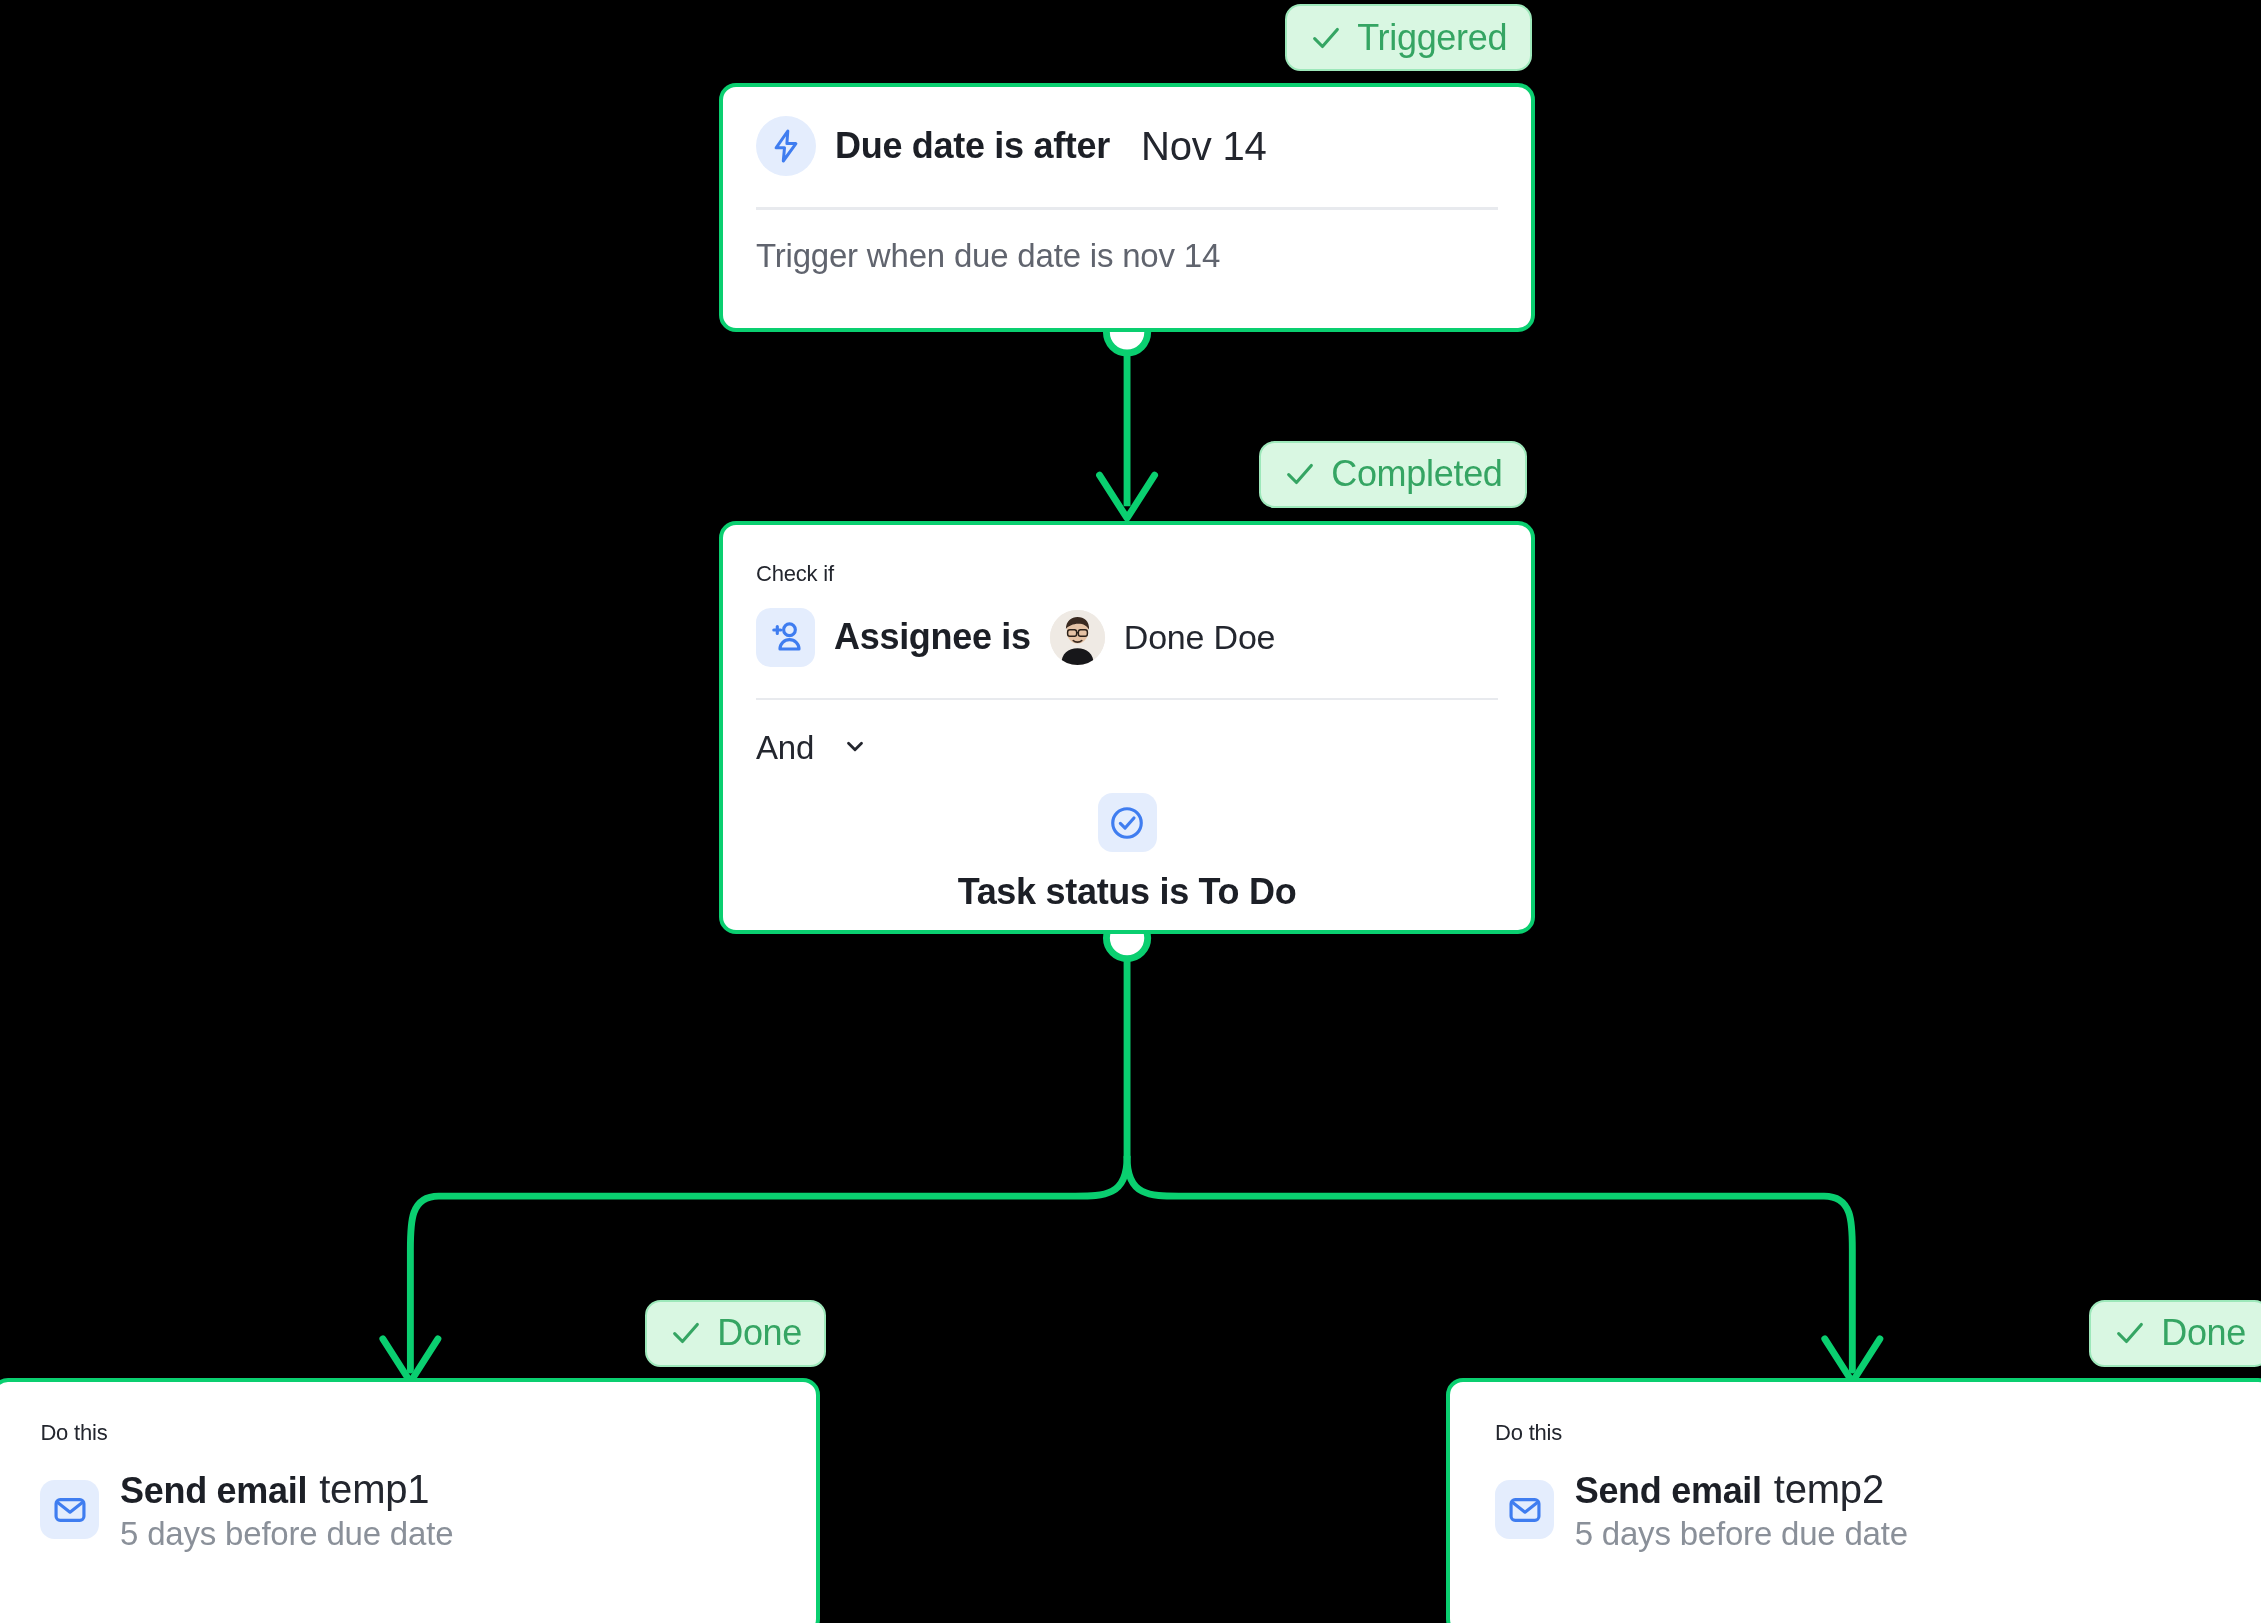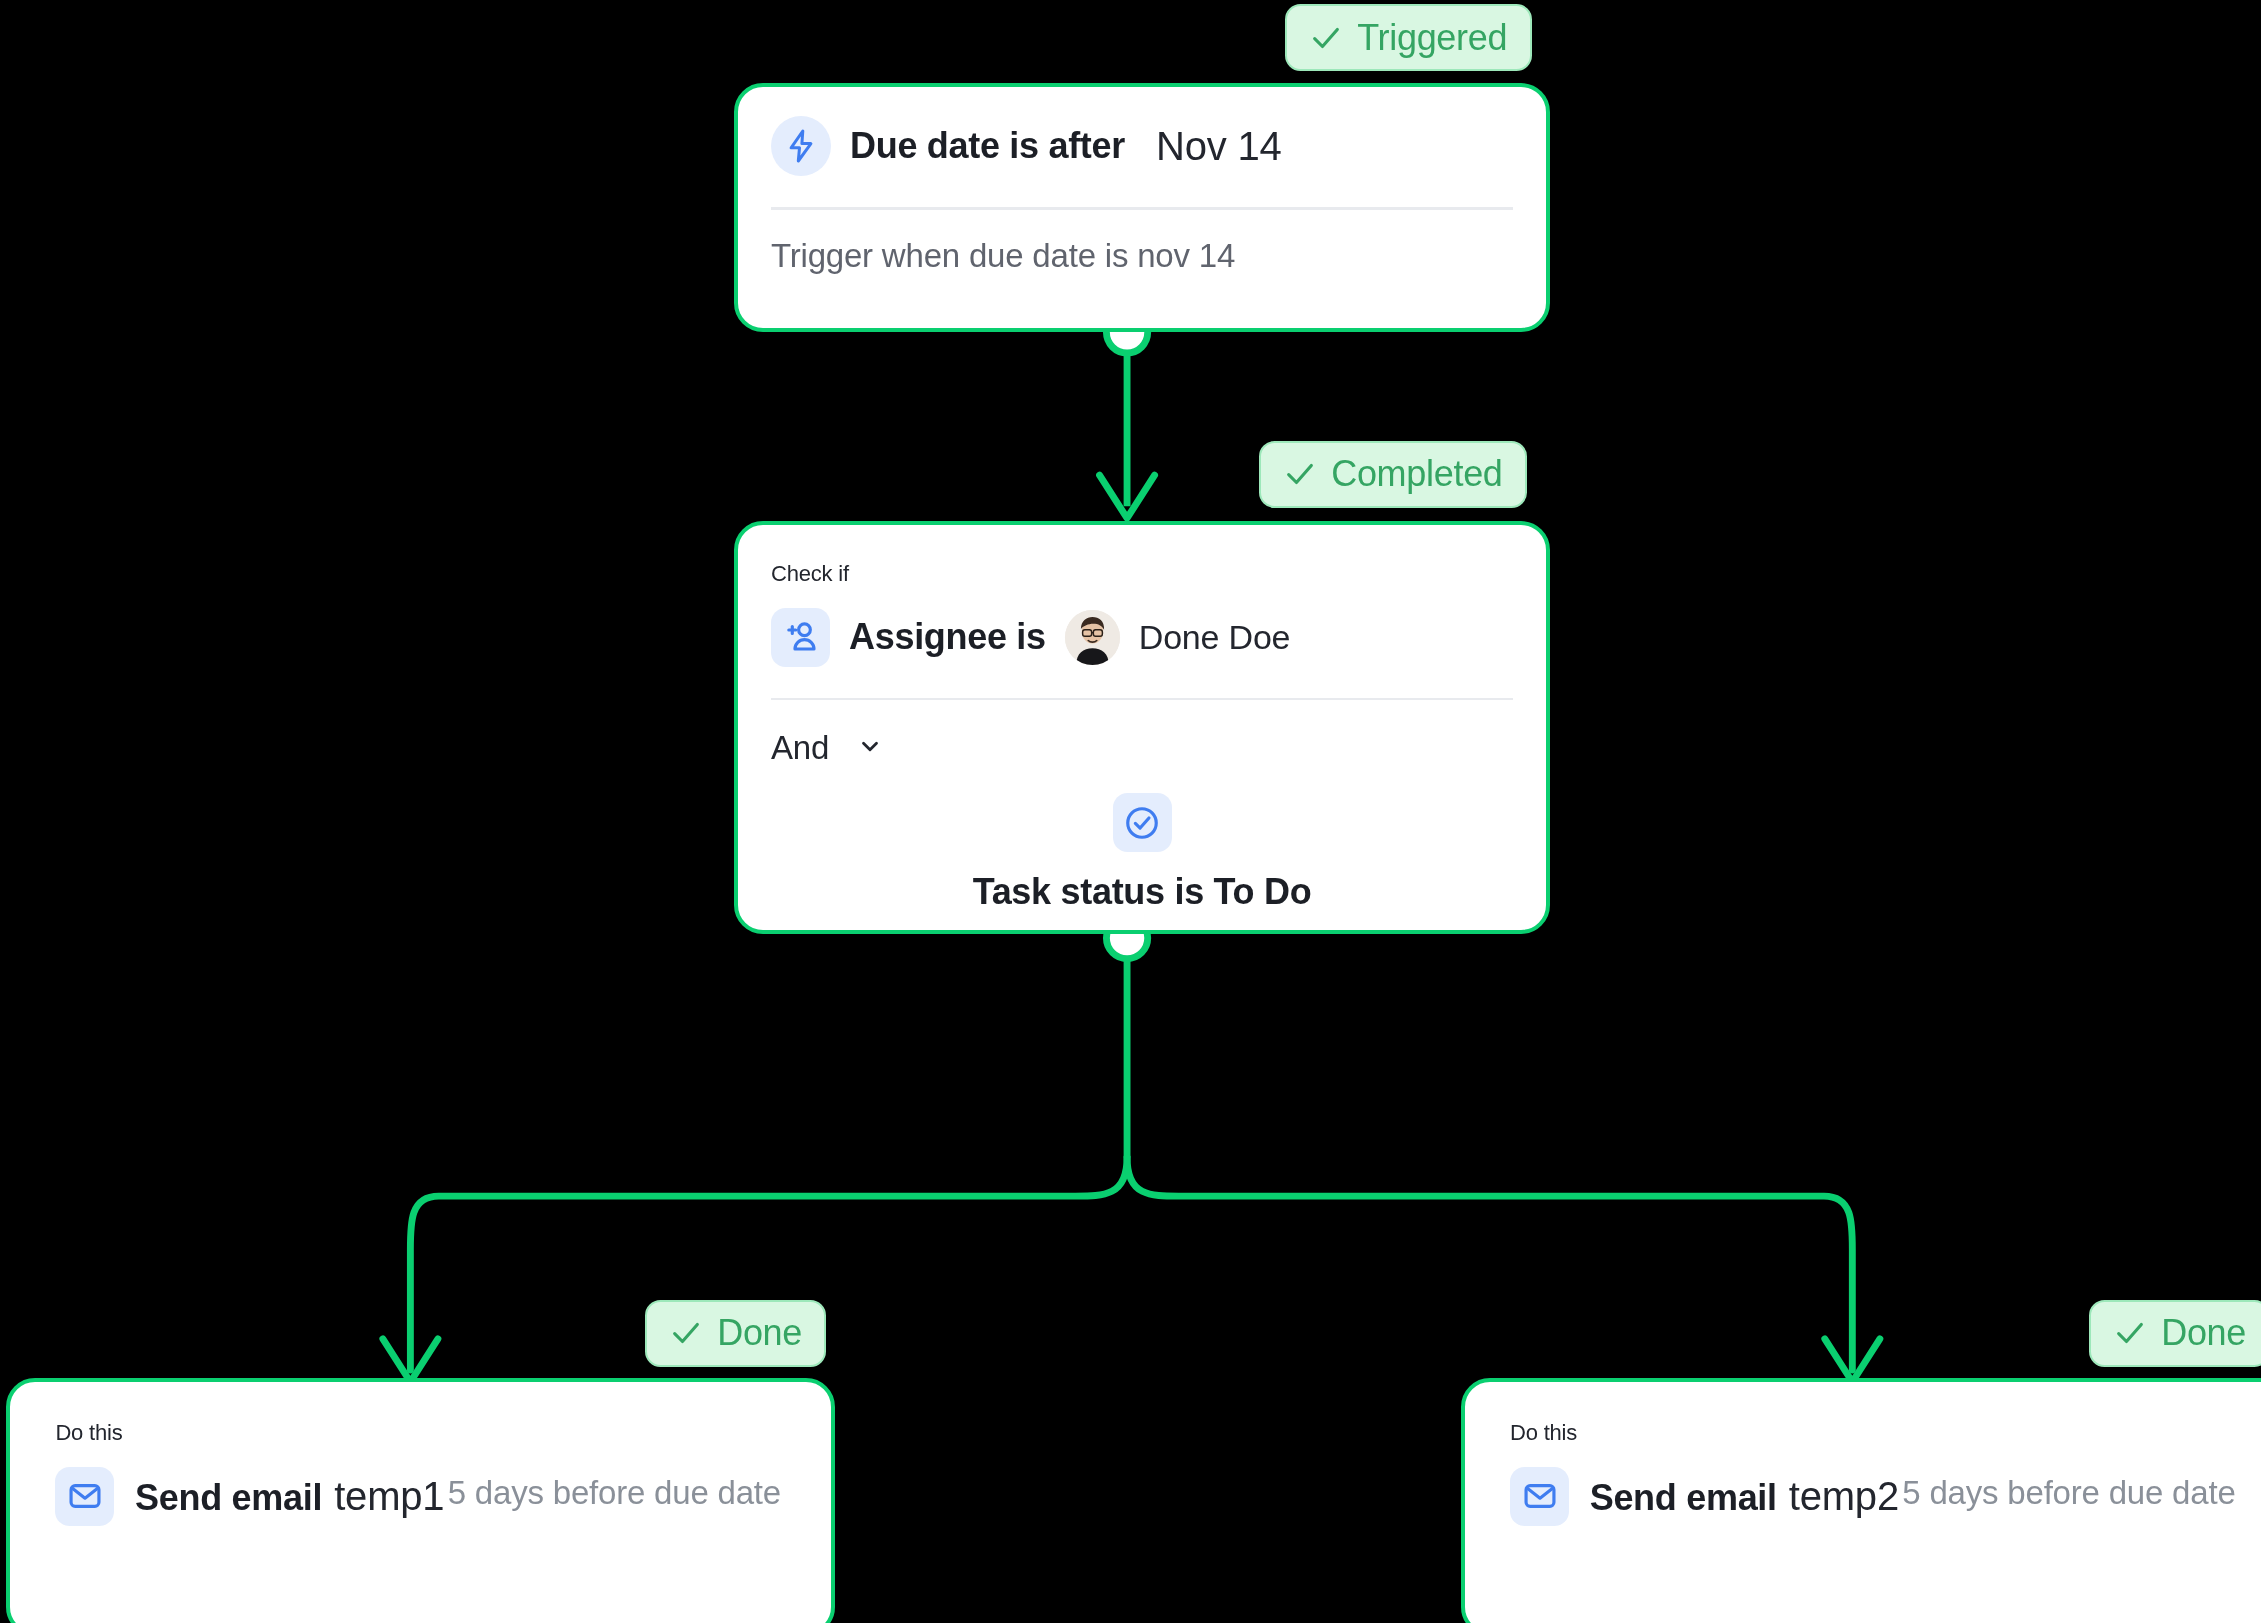--- a/index.html
+++ b/index.html
@@ -27,23 +27,22 @@
     height: 1624px;
     pointer-events: none;
     z-index: 1;
   }
 
   
   .card {
     position: absolute;
     background: #ffffff;
     border: 4.3px solid #0ACF70;
-    border-radius: 29px;
+    border-radius: 17px;
     z-index: 2;
-    margin-left: 15px;
   }
 
   .card-trigger {
     left: 719px;
     top: 83px;
     width: 816px;
     height: 249px;
     padding: 29px 33px 0 33px;
   }
 
@@ -153,21 +152,21 @@
     color: #23262E;
     letter-spacing: -0.2px;
     white-space: nowrap;
   }
 
   .action-stack {
     display: flex;
     align-items: center;
     gap: 20.7px;
   }
-  .action-text-col { display: flex; flex-direction: row; gap: 3.4px; }
+  .action-text-col { display: flex; flex-direction: column; gap: 3.4px; }
   .action-line1 { display: flex; align-items: baseline; }
   .action-sub {
     font-size: 33px;
     color: #8A9099;
     letter-spacing: -0.2px;
     white-space: nowrap;
   }
 
   
   .badge {

